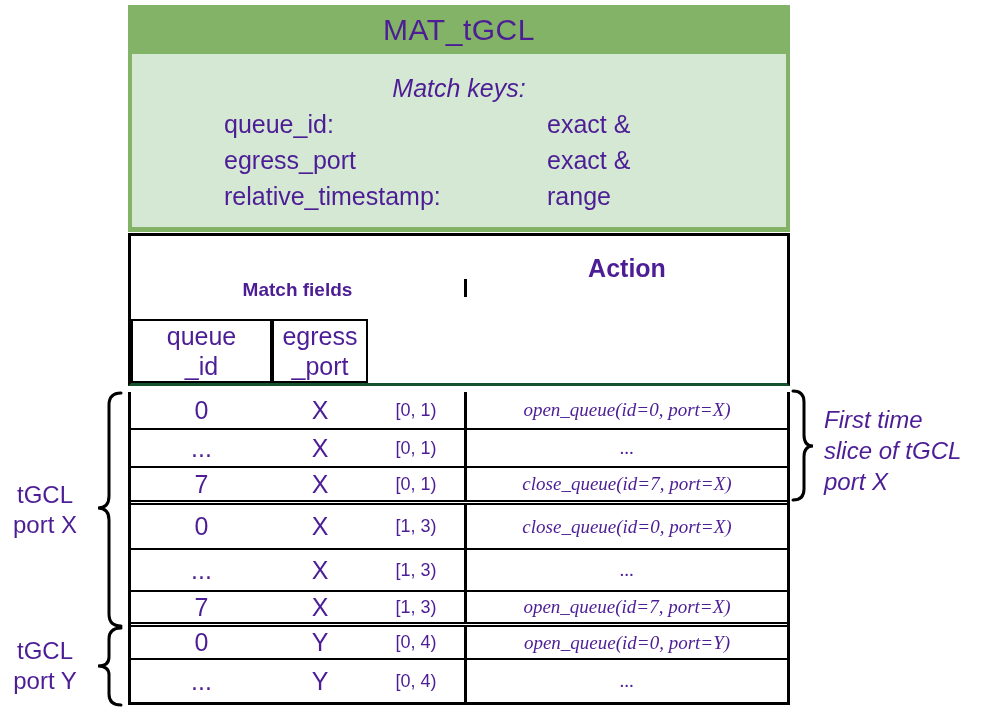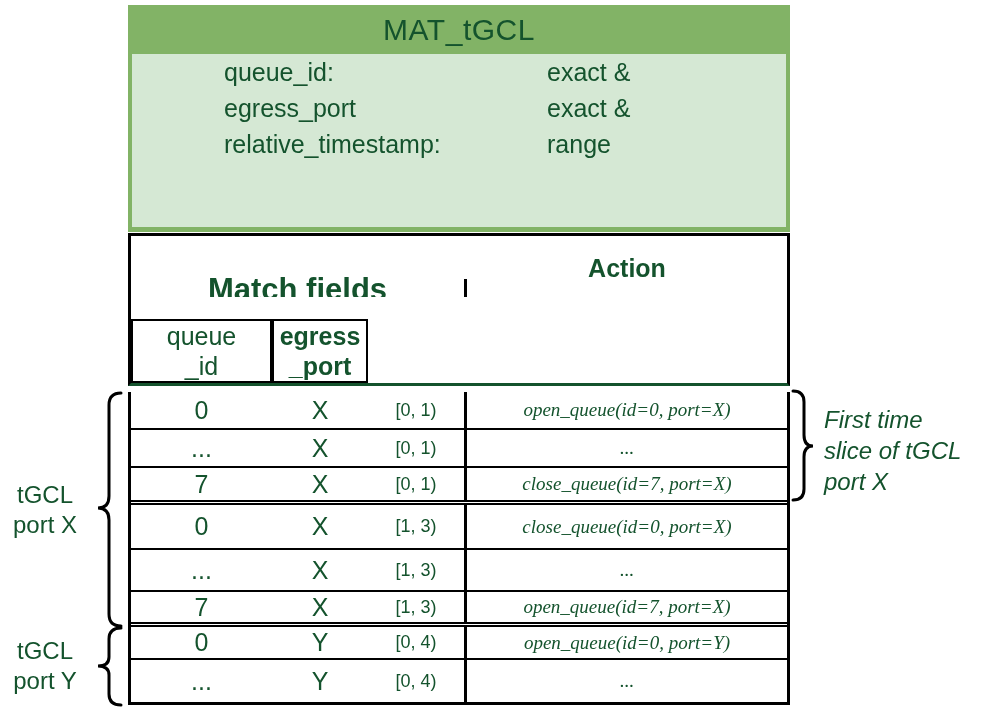--- a/index.html
+++ b/index.html
@@ -1,36 +1,36 @@
 <!DOCTYPE html>
 <html><head>
 <meta charset="utf-8">
 <style>
   html,body{margin:0;padding:0;background:#fff;}
   .stage{
     position:relative;width:983px;height:717px;background:#ffffff;
-    font-family:"Liberation Sans",sans-serif;color:#14532d;overflow:hidden;
+    font-family:"Liberation Sans",sans-serif;color:#4c1d95;overflow:hidden;
   }
   
   .mat-box{position:absolute;left:128px;top:5px;width:662px;height:227px;background:#82b366;}
   .mat-title{position:absolute;left:0;top:0;width:100%;height:49px;display:flex;align-items:center;justify-content:center;font-size:30px;letter-spacing:.5px;}
   .mat-panel{position:absolute;left:4px;right:4px;top:49px;bottom:5px;background:#d5e8d4;}
   .mk-heading{margin-top:16px;text-align:center;font-style:italic;font-size:25px;line-height:36px;}
   .mk-row{position:relative;font-size:25px;line-height:36px;}
   .mk-name{margin-left:92px;}
   .mk-type{position:absolute;left:415px;top:0;}
   
   .thead{position:absolute;left:128px;top:233px;width:662px;height:70px;border:3px solid #000;box-sizing:border-box;display:flex;background:#fff;}
-  .th-match{flex:0 0 336px;box-sizing:border-box;border-right:3px solid #000;display:flex;align-items:center;justify-content:center;font-weight:bold;font-size:31px;margin-top:43px;}
+  .th-match{flex:0 0 336px;box-sizing:border-box;border-right:3px solid #000;display:flex;align-items:center;justify-content:center;font-weight:bold;font-size:19px;margin-top:43px;}
   .th-action{flex:1;display:flex;align-items:center;justify-content:center;font-weight:bold;font-size:25px;}
   
   .subhead{position:absolute;left:128px;top:297px;width:662px;height:89px;border-left:3px solid #000;border-right:3px solid #000;border-bottom:3px solid #14532d;box-sizing:border-box;display:flex;background:#fff;align-items:flex-end;}
   .col-box{box-sizing:border-box;border:2px solid #000;display:flex;flex-direction:column;align-items:center;justify-content:center;font-size:25px;line-height:30px;}
   .col-q{flex:0 0 141px;}
-  .col-e{flex:0 0 96px;font-weight:bold;}
+  .col-e{flex:0 0 96px;}
   .col-r{flex:0 0 96px;border-right:3px solid #000;}
   .sub-action{flex:1;}
   
   .rows{position:absolute;left:128px;top:392px;width:662px;border-left:3px solid #000;border-right:3px solid #000;border-bottom:3px solid #000;box-sizing:border-box;background:#fff;}
   .drow{display:flex;box-sizing:border-box;border-bottom:2px solid #000;}
   .drow:nth-child(1){height:38px;}
   .drow:nth-child(2){height:38px;}
   .drow:nth-child(3){height:37px;border-bottom:5px double #000;}
   .drow:nth-child(4){height:45px;}
   .drow:nth-child(5){height:42px;}
@@ -52,20 +52,21 @@
   .label-first{left:824px;top:404px;line-height:31px;text-align:left;font-style:italic;}
 </style>
 </head>
 <body>
 
 <div class="stage">
 
   <div class="mat-box">
     <div class="mat-title">MAT_tGCL</div>
     <div class="mat-panel">
+      <div class="mk-heading">Match keys:</div>
       <div class="mk-row">
         <span class="mk-name">queue_id:</span>
         <span class="mk-type">exact  &amp;</span>
       </div>
       <div class="mk-row">
         <span class="mk-name">egress_port</span>
         <span class="mk-type">exact  &amp;</span>
       </div>
       <div class="mk-row">
         <span class="mk-name">relative_timestamp:</span>

